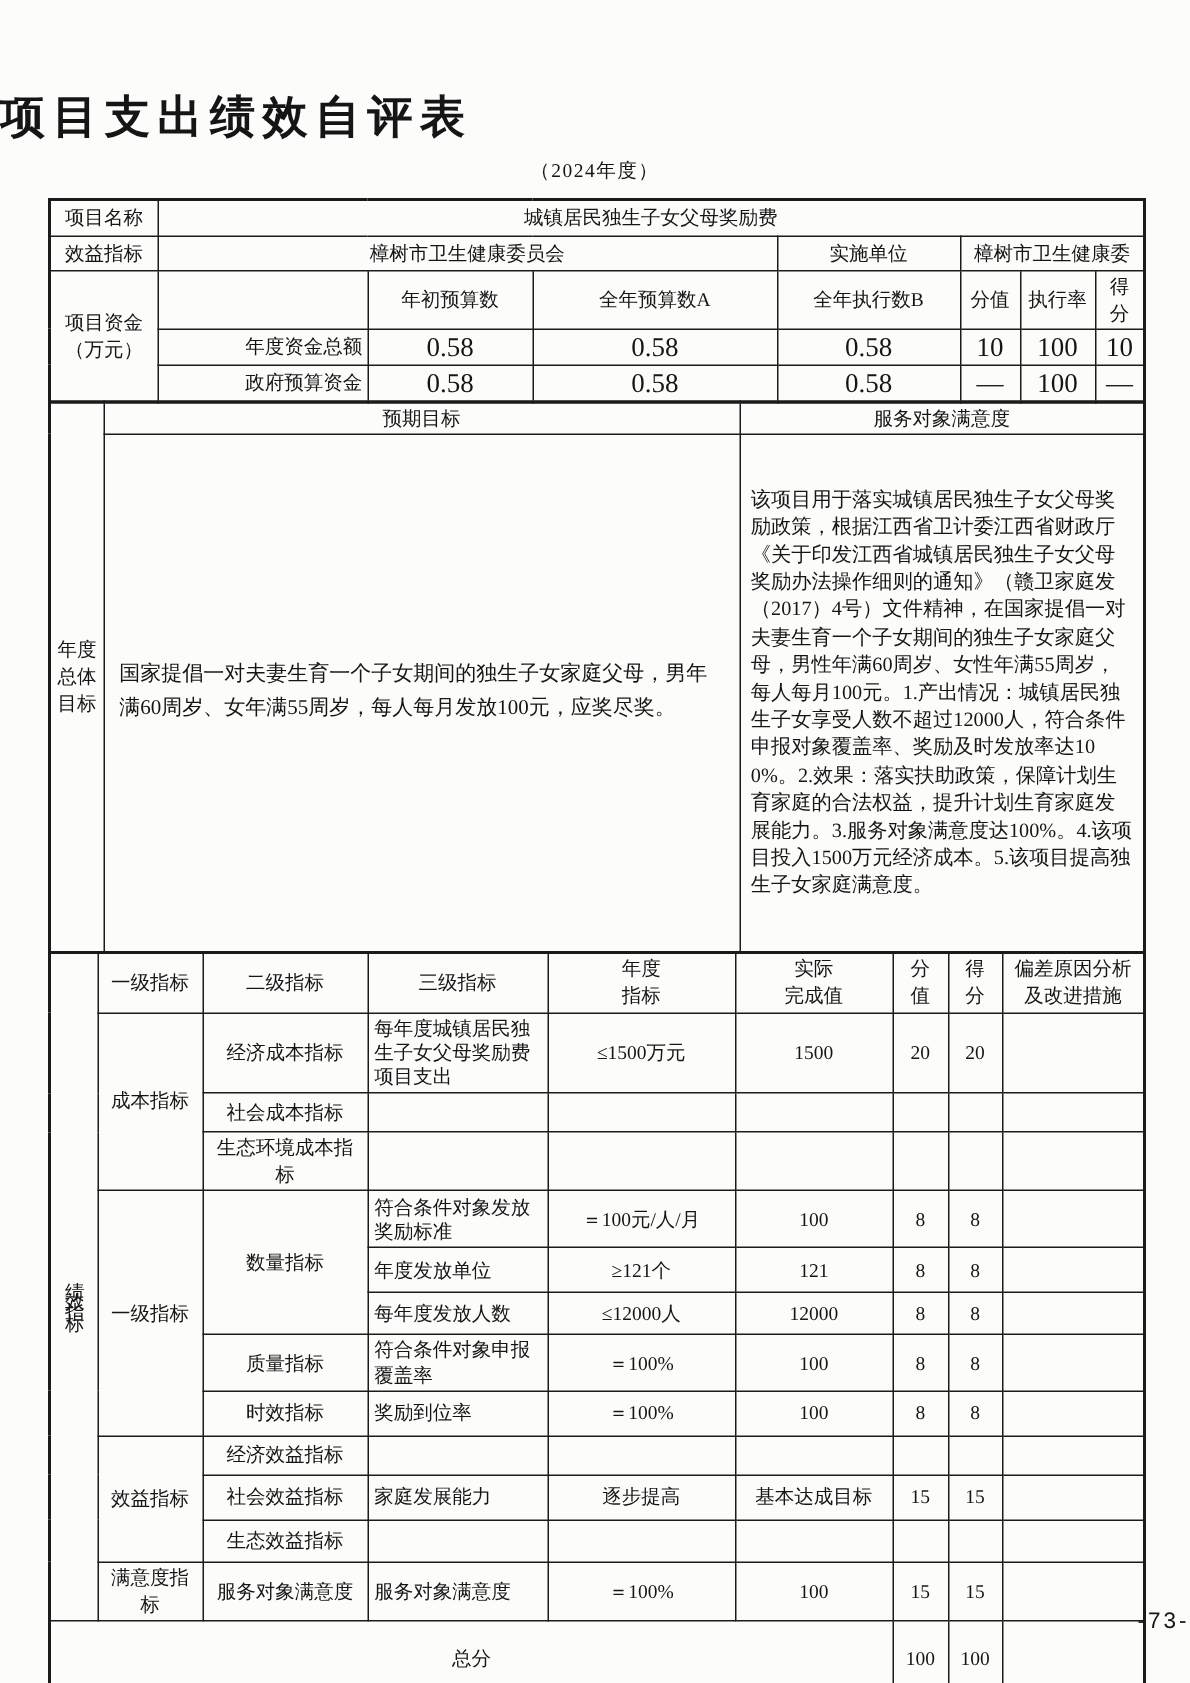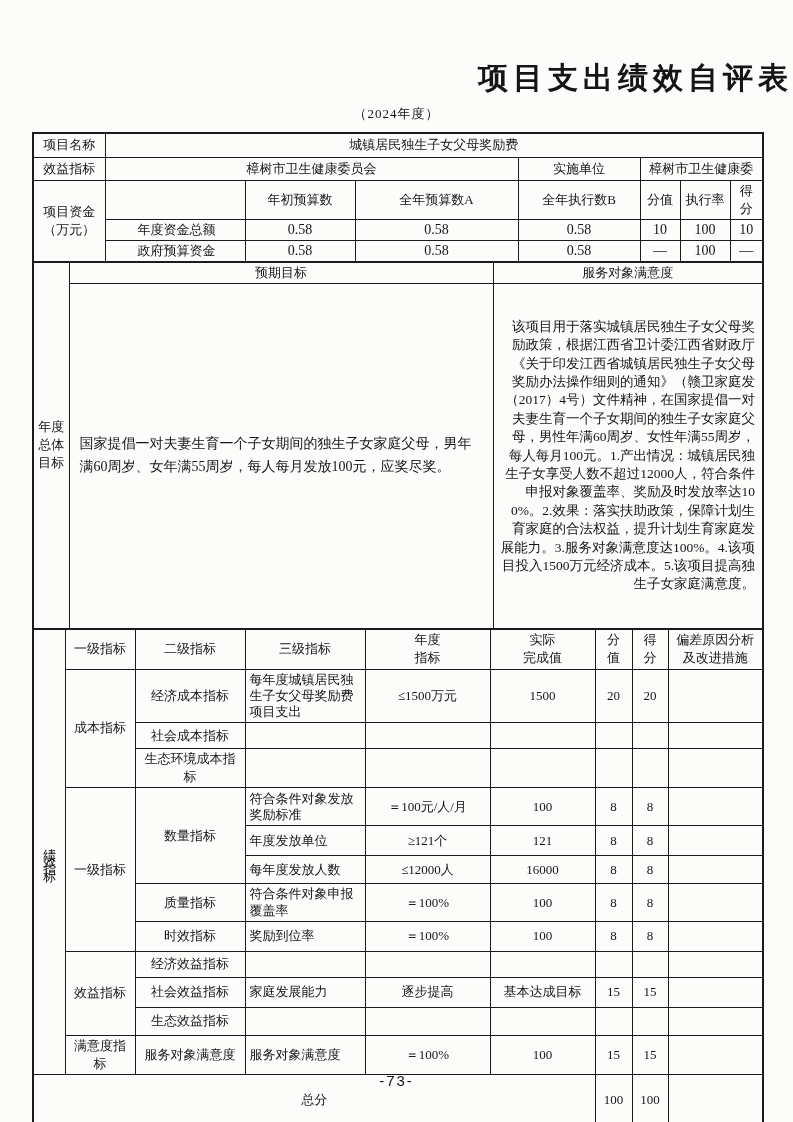--- a/index.html
+++ b/index.html
@@ -6,21 +6,21 @@
   body{
     width:793px;height:1122px;
     background:#fcfcfb;
     font-family:"Liberation Serif", serif;
     color:#151515;
     position:relative;
     overflow:hidden;
   }
   .title{
     padding-top:58px;
-    text-align:right;
+    text-align:left;
     font-size:30px;
     font-weight:700;
     letter-spacing:5px;
   }
   .subtitle{
     text-align:center;
     font-size:13px;
     margin-top:6px;
     margin-bottom:9px;
     letter-spacing:1px;
@@ -36,50 +36,50 @@
   td{
     border:1px solid #1b1b1b;
     text-align:center;
     vertical-align:middle;
     font-size:13px;
     padding:1px 3px;
     overflow:hidden;
     word-break:break-all;
   }
   .pre{white-space:pre-line;text-align:center;}
-  .left{text-align:center;padding-left:6px;}
-  .num{font-size:14px;}
+  .left{text-align:right;padding-left:6px;}
+  .num{font-size:18px;}
   .side-vert div{
     writing-mode:vertical-lr;
     text-orientation:upright;
     letter-spacing:7px;
     margin:0 auto;
     font-size:13px;
   }
   .goal-expected{
     text-align:left;
     vertical-align:middle;
     font-size:14px;
     line-height:1.62;
     padding:4px 10px;
     margin-left:28px;
   }
   .goal-actual{
-    text-align:right;
+    text-align:left;
     vertical-align:middle;
     font-size:13.5px;
     line-height:18.4px;
     padding:6px 7px;
   }
   .lvl3{text-align:left;padding:2px 4px;line-height:1.25;margin-top:12px;}
   .footer{
     position:absolute;
     top:1072px;
     left:0;right:0;
-    text-align:center;
+    text-align:right;
     font-size:15px;
     letter-spacing:2px;
     font-family:"Liberation Sans", sans-serif;
   }
 </style>
 </head>
 <body>
 
 <div class="title">项目支出绩效自评表</div>
 <div class="subtitle">（2024年度）</div>
@@ -232,21 +232,21 @@
     <td class="lvl3">年度发放单位</td>
     <td>≥121个</td>
     <td>121</td>
     <td>8</td>
     <td>8</td>
     <td></td>
   </tr>
   <tr style="height:28px">
     <td class="lvl3">每年度发放人数</td>
     <td>≤12000人</td>
-    <td>16000</td>
+    <td>12000</td>
     <td>8</td>
     <td>8</td>
     <td></td>
   </tr>
   <tr style="height:37px">
     <td>质量指标</td>
     <td class="lvl3">符合条件对象申报覆盖率</td>
     <td>＝100%</td>
     <td>100</td>
     <td>8</td>

